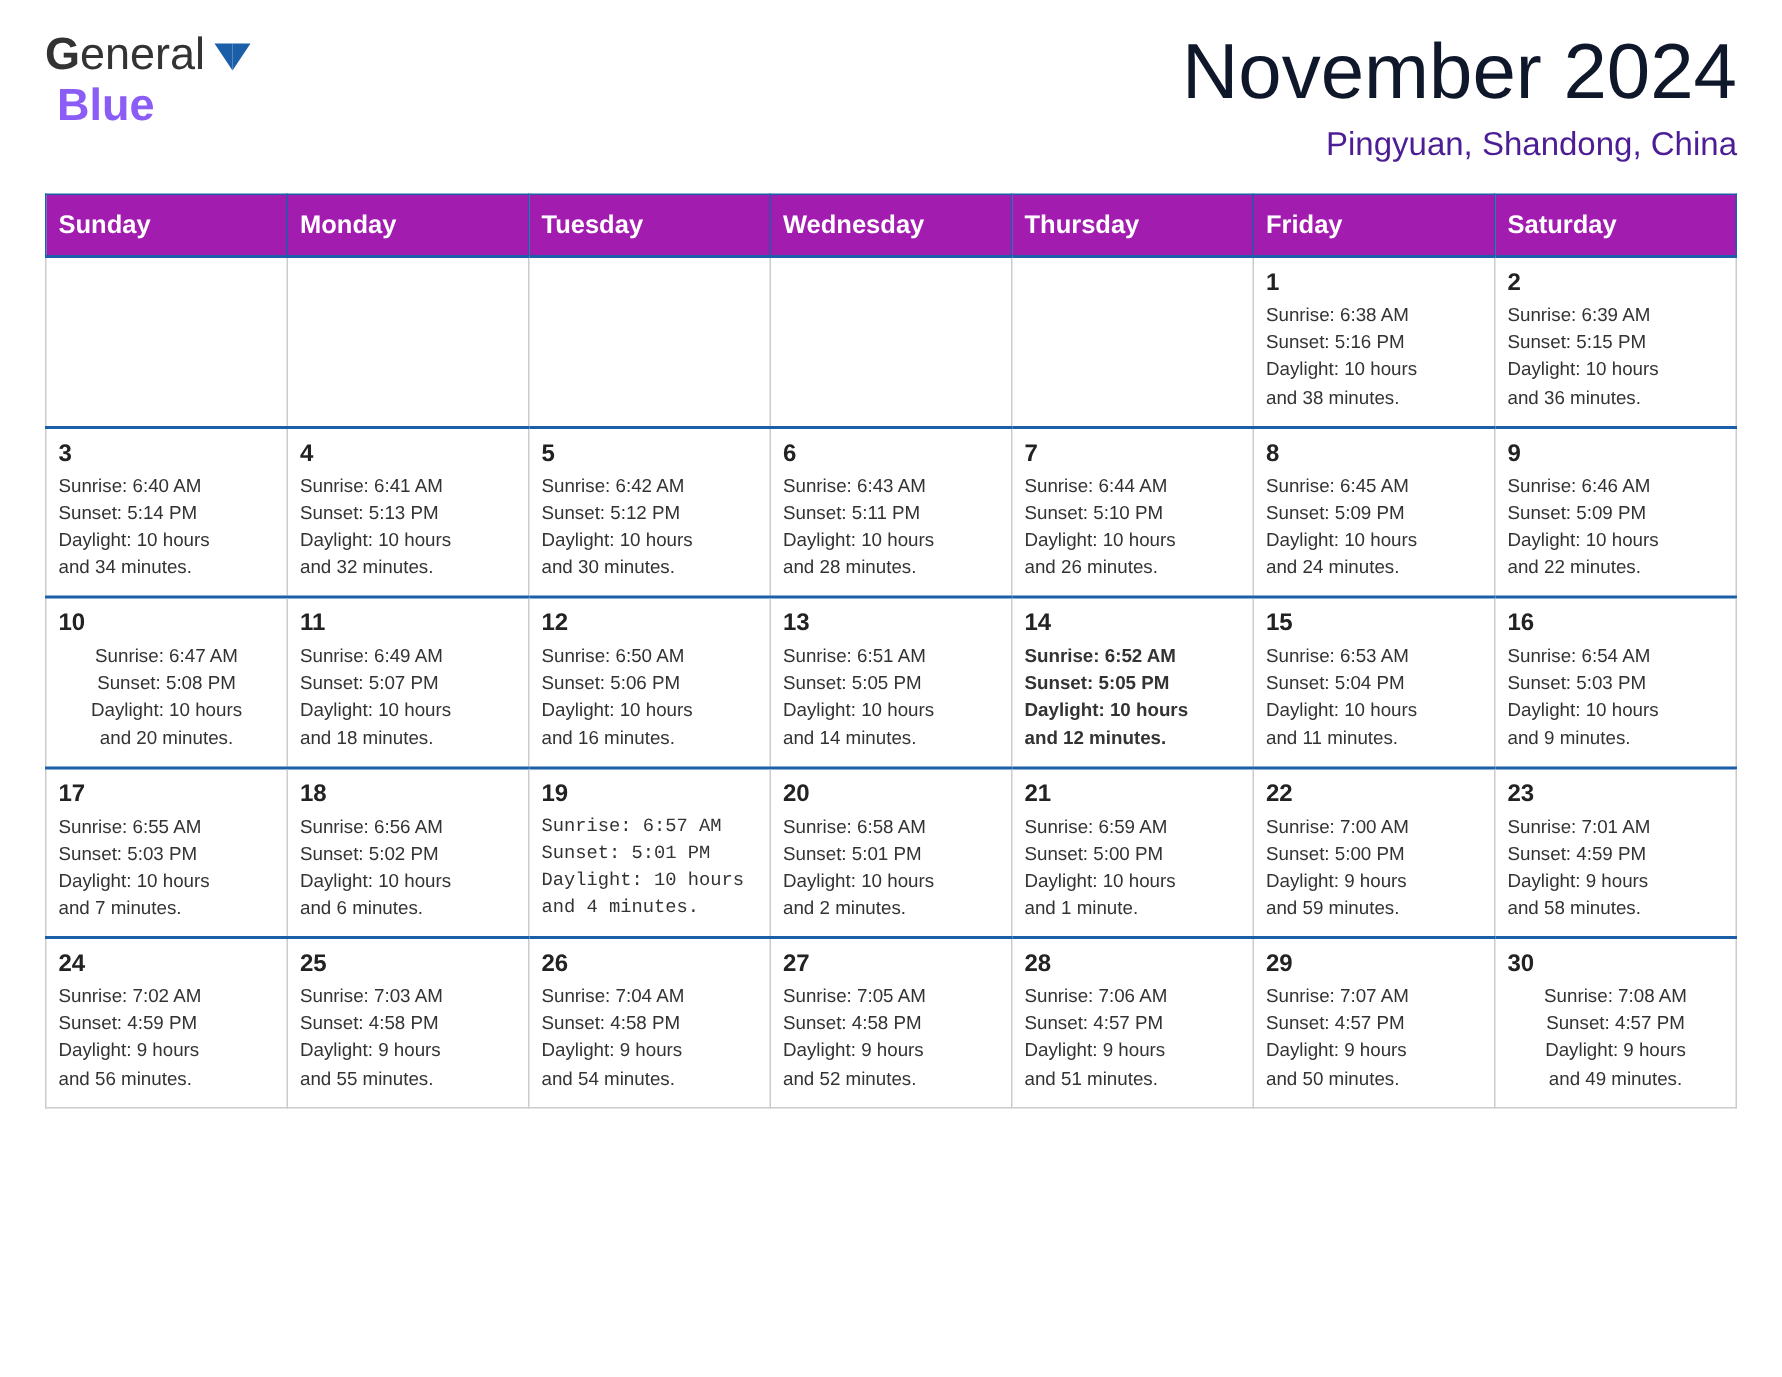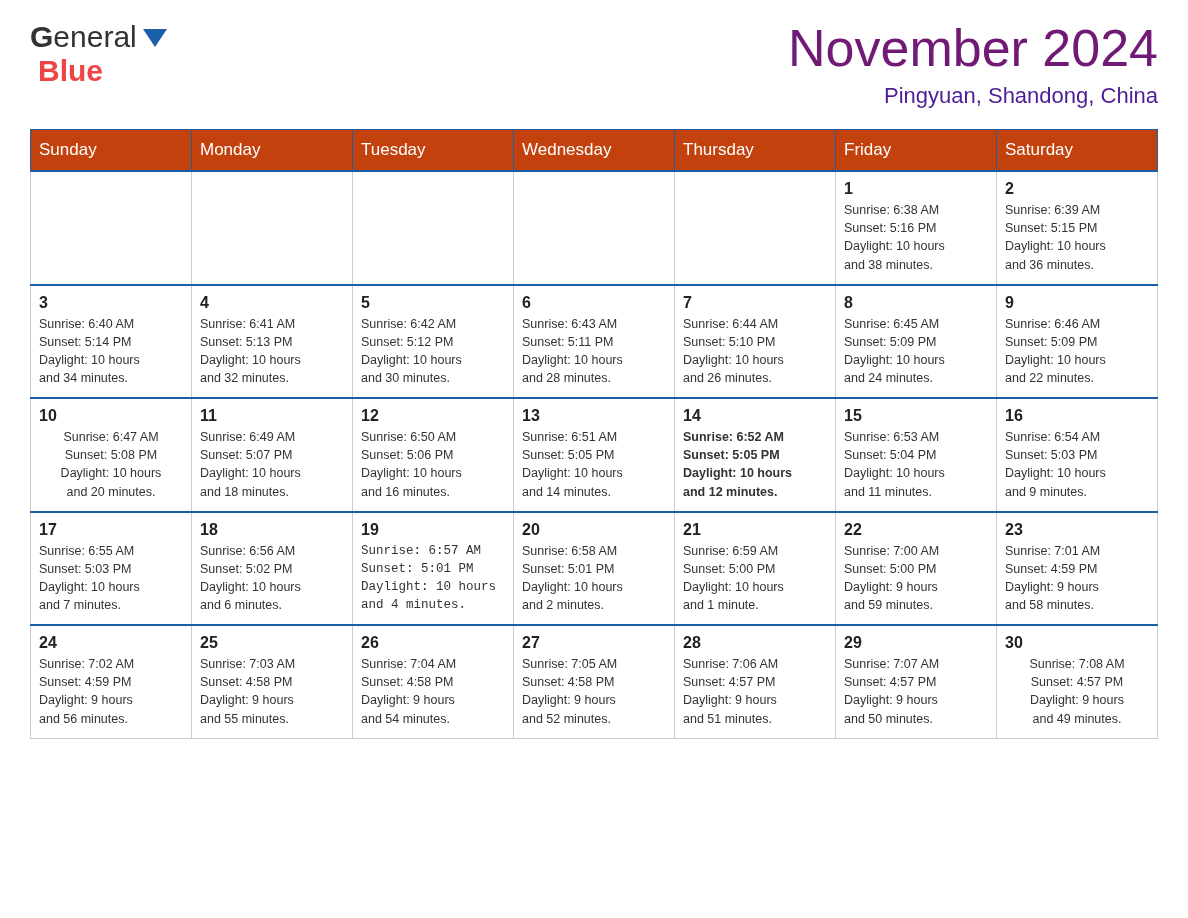--- a/index.html
+++ b/index.html
@@ -20,40 +20,40 @@
       display: flex;
       flex-direction: column;
       align-items: flex-start;
     }
     .title-area {
       text-align: right;
     }
     .calendar-title {
       font-size: 52px;
       font-weight: normal;
-      color: #701a75;
+      color: #0f172a;
       line-height: 1.1;
     }
     .calendar-subtitle {
       font-size: 22px;
       color: #4c1d95;
       margin-top: 6px;
     }
     .calendar-table {
       width: 100%;
       border-collapse: collapse;
       border: 1px solid #bbb;
     }
     .calendar-table th {
-      background-color: #c2410c;
+      background-color: #a21caf;
       color: white;
       padding: 10px 8px;
       text-align: left;
       font-size: 17px;
-      font-weight: normal;
+      font-weight: bold;
       border: 1px solid #1a5fa8;
     }
     .calendar-table td {
       vertical-align: top;
       padding: 8px 8px 10px 8px;
       border: 1px solid #ccc;
       width: calc(100% / 7);
       min-height: 110px;
       height: 110px;
       font-size: 13px;
@@ -108,21 +108,21 @@
       width: 0;
       height: 0;
       border-top: 18px solid #1a5fa8;
       border-left: 0px solid transparent;
       border-right: 12px solid transparent;
       margin-bottom: -4px;
     }
     .logo-blue-text {
       font-size: 30px;
       font-weight: bold;
-      color: #ef4444;
+      color: #8b5cf6;
       margin-left: 4px;
     }
   </style>
 </head>
 <body>
 
 <div class="header-area">
   <div class="logo-area">
     <div class="logo-wrapper">
       <div class="logo-name-wrapper">

